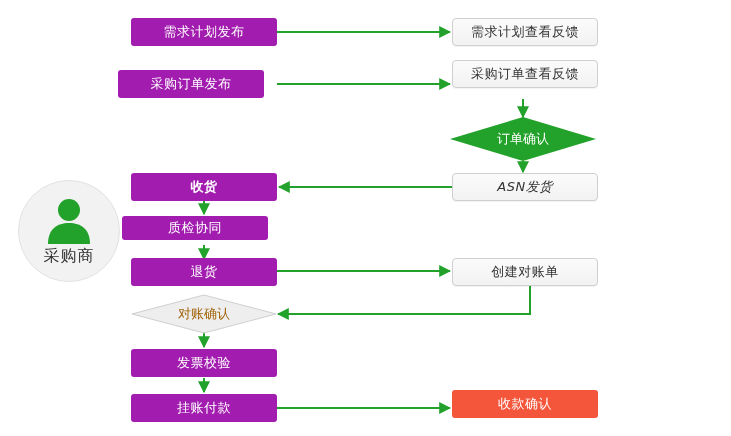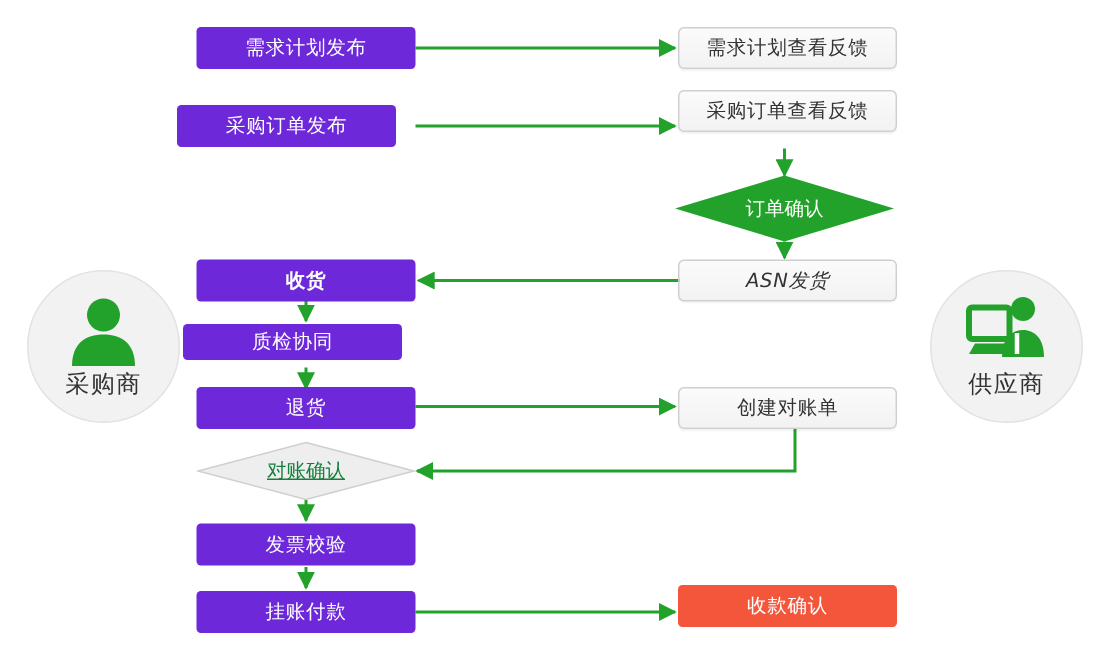--- a/index.html
+++ b/index.html
@@ -17,21 +17,21 @@
     position:absolute;
     box-sizing:border-box;
     display:flex;align-items:center;justify-content:center;
     font-size:13px;
     letter-spacing:0.5px;
     white-space:nowrap;
   }
 
   
   .green-box{
-    background:#6d28d9;
+    background:#a21caf;
     color:#ffffff;
     border-radius:3px;
   }
 
   
   .plain-box{
     background:linear-gradient(180deg,#fbfbfb 0%,#f2f2f2 100%);
     color:#333333;
     border:1px solid #cfcfcf;
     border-radius:4px;
@@ -48,21 +48,21 @@
   
   .diamond{
     position:absolute;
     display:flex;align-items:center;justify-content:center;
     font-size:13px;
     white-space:nowrap;
   }
   .diamond .shape{position:absolute;left:0;top:0;width:100%;height:100%;}
   .diamond .dlabel{position:relative;z-index:2;}
   .diamond-green .dlabel{color:#ffffff;}
-  .diamond-plain .dlabel{color:#15803d;text-decoration:underline;}
+  .diamond-plain .dlabel{color:#a16207;}
 
   
   .actor{
     position:absolute;
     width:100px;height:100px;
     border-radius:50%;
     background:#f2f2f2;
     border:1px solid #e2e2e2;
     display:flex;flex-direction:column;
     align-items:center;justify-content:center;
@@ -100,30 +100,20 @@
   </svg>
 
   <div class="actor" style="left:18px;top:180px;">
     <svg class="glyph" viewBox="0 0 54 48">
       <circle cx="27" cy="14" r="11" fill="#22a22a"></circle>
       <path d="M6 48 C6 33 15 27 27 27 C39 27 48 33 48 48 Z" fill="#22a22a"></path>
     </svg>
     <div class="aname">采购商</div>
   </div>
 
-  <div class="actor" style="left:620px;top:180px;">
-    <svg class="glyph" viewBox="0 0 54 48">
-      <rect x="2" y="9" width="27" height="21" rx="2" fill="none" stroke="#22a22a" stroke-width="4"></rect>
-      <path d="M6 33 L30 33 L34 40 L2 40 Z" fill="#22a22a"></path>
-      <circle cx="38" cy="10" r="8" fill="#22a22a"></circle>
-      <path d="M24 42 C24 30 30 24 38 24 C46 24 52 30 52 42 Z" fill="#22a22a"></path>
-      <path d="M34 26 L34 40" stroke="#ffffff" stroke-width="3" fill="none"></path>
-    </svg>
-    <div class="aname">供应商</div>
-  </div>
 
   <div class="node green-box" style="left:131px;top:18px;width:146px;height:28px;">
     <span>需求计划发布</span>
   </div>
 
   <div class="node plain-box" style="left:452px;top:18px;width:146px;height:28px;font-family:Liberation Mono, monospace;">
     <span>需求计划查看反馈</span>
   </div>
 
   <div class="node green-box" style="left:118px;top:70px;width:146px;height:28px;">

